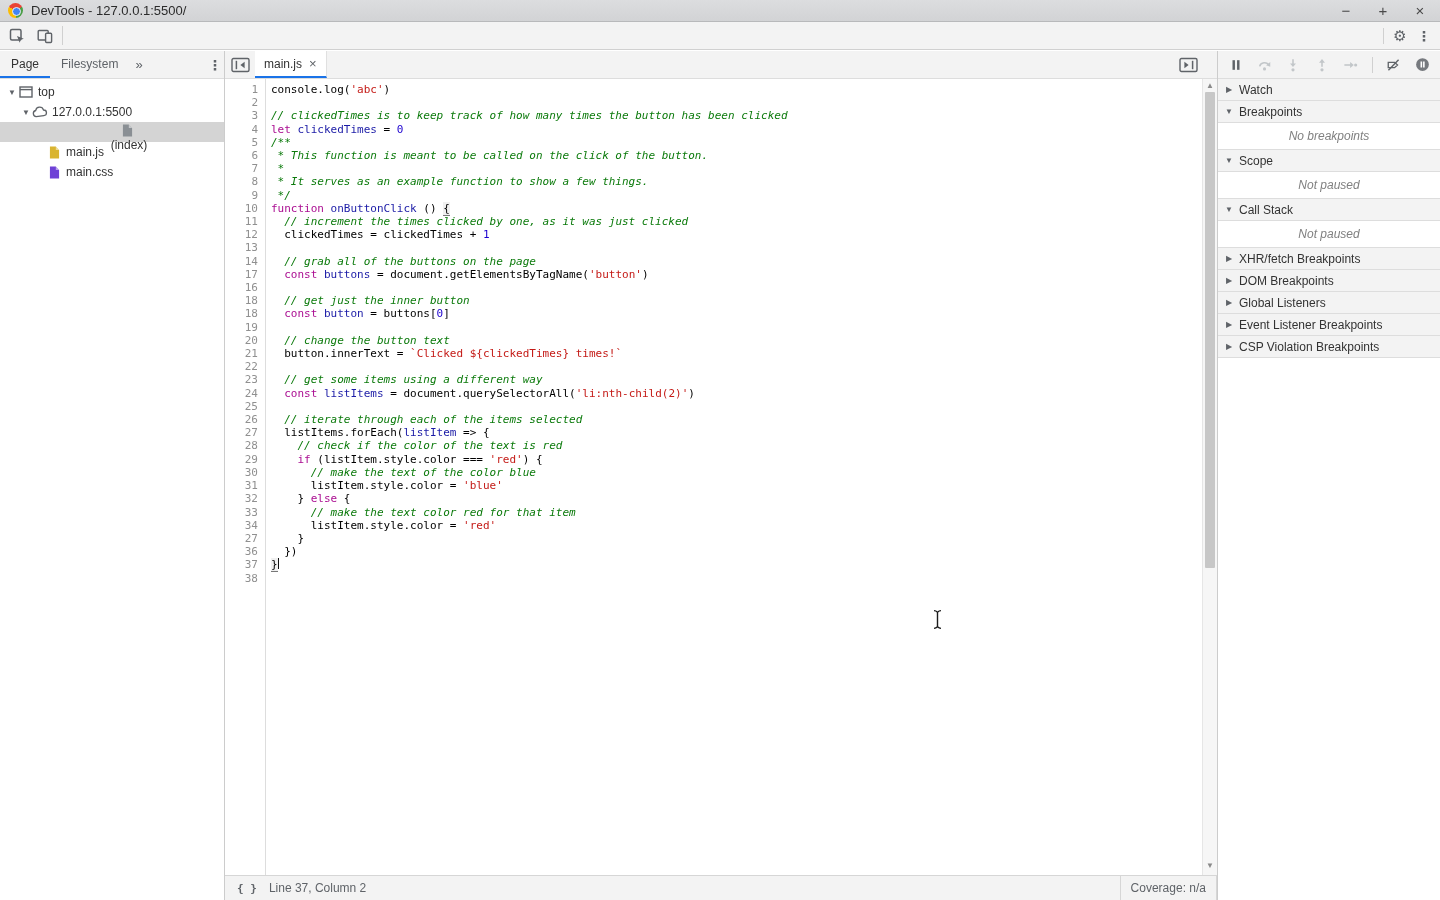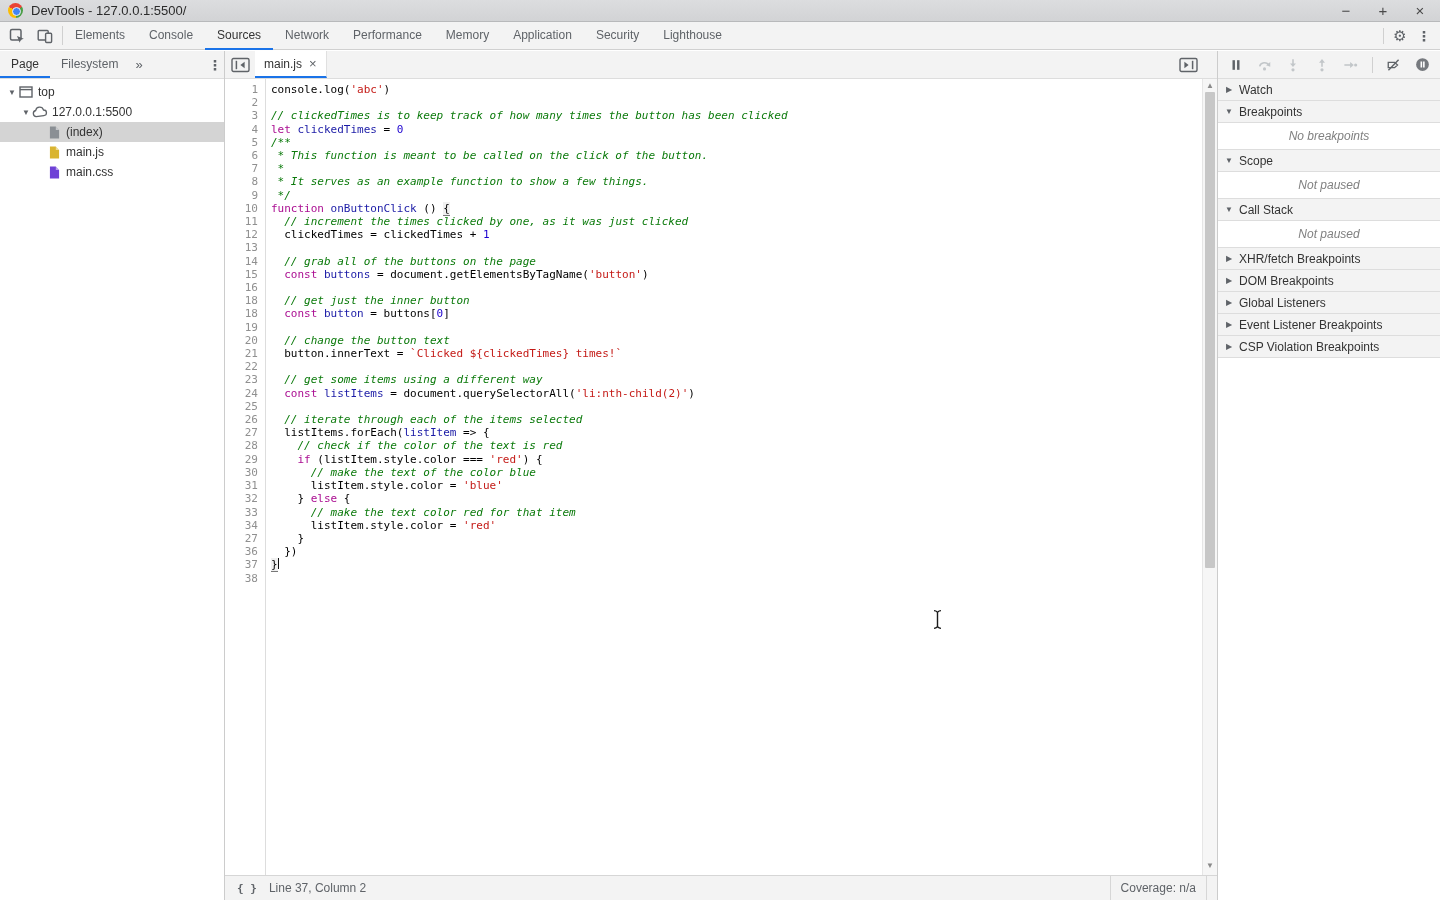--- a/index.html
+++ b/index.html
@@ -88,21 +88,21 @@
   .vscroll .arrow.down{ bottom:3px;}
   .vscroll .thumb{ position:absolute; left:2px; right:2px; top:13px; height:476px;
     background:#c7c7c7; border-radius:1px;}
   
   .statusbar{ height:25px; background:#f3f3f3; border-top:1px solid #d6d6d6;
     display:flex; align-items:center; flex:0 0 auto; color:#5f6368;}
   .pp-icon{ font-family:"DejaVu Sans Mono",monospace; font-weight:bold; font-size:11px;
     padding:0 12px 0 12px; color:#5f6368;}
   .pos-text{ color:#5f6368;}
   .coverage{ margin-left:auto; height:100%; display:flex; align-items:center; padding:0 10px;
-    border-left:1px solid #d6d6d6; border-right:1px solid #d6d6d6; margin-right:10px;}
+    border-left:1px solid #d6d6d6; border-right:1px solid #d6d6d6; }
   
   .debugger{ width:223px; border-left:1px solid #ccc; background:#fff; display:flex; flex-direction:column;}
   .dbg-toolbar{ height:28px; background:#f3f3f3; border-bottom:1px solid #ddd;
     display:flex; align-items:center; padding:0 10px; gap:13px; flex:0 0 auto;}
   .dbg-btn{ width:16px; height:16px; display:flex; align-items:center; justify-content:center; color:#5f6368;}
   .dbg-btn.disabled{ color:#c2c6c9;}
   .dbg-sep{ width:1px; height:16px; background:#d0d0d0;}
   .dbg-sections{ flex:1; overflow:hidden;}
   .section-header{ height:22px; background:#f3f3f3; border-bottom:1px solid #ddd;
     display:flex; align-items:center; padding-left:6px; gap:5px; cursor:default;}
@@ -135,31 +135,20 @@
         </svg>
     </div>
     <div class="icon-btn">
       <svg width="16" height="16" viewBox="0 0 16 16">
           <rect x="1.2" y="2.5" width="10" height="9.5" rx="1" fill="none" stroke-width="1.4" stroke="currentColor"></rect>
           <rect x="8.6" y="5.2" width="6" height="9.3" rx="1" fill="#f3f3f3" stroke-width="1.4"></rect>
         </svg>
     </div>
   </div>
   <div class="vsep"></div>
-  <div class="main-tabs" id="main-tabs">
-      <div class="main-tab">Elements</div>
-      <div class="main-tab">Console</div>
-      <div class="main-tab active">Sources</div>
-      <div class="main-tab">Network</div>
-      <div class="main-tab">Performance</div>
-      <div class="main-tab">Memory</div>
-      <div class="main-tab">Application</div>
-      <div class="main-tab">Security</div>
-      <div class="main-tab">Lighthouse</div>
-    </div>
   <div class="toolbar-right">
     <div class="vsep" style="height:16px;"></div>
     <div class="gear">⚙</div>
     <div class="dots-v">⋮</div>
   </div>
 </div>
 
 <div class="panes">
 
   <div class="navigator">
@@ -184,21 +173,21 @@
         </div>
         <div class="tree-row" style="padding-left: 20px;">
           <span class="tw">▼</span>
           <span class="tree-icon">
             <svg width="16" height="12" viewBox="0 0 16 12">
               <path d="M4.2 10.6 a3.1 3.1 0 0 1 -0.5 -6.1 a4 4 0 0 1 7.8 -0.5 a2.8 2.8 0 0 1 0.3 5.6 z" fill="none" stroke-width="1.3" stroke="currentColor"></path>
             </svg>
           </span>
           <span class="tree-label">127.0.0.1:5500</span>
         </div>
-        <div class="tree-row selected" style="padding-left: 34px;">
+        <div class="tree-row selected" style="padding-left: 34px; flex-direction: column;">
           <span class="tw"></span>
           <span class="tree-icon">
             <svg width="11" height="13" viewBox="0 0 12 14">
               <path d="M1 0.5 h6.4 L11 4.2 V13.5 H1 z" fill="#8a8f94" stroke="none"></path>
               <path d="M7.4 0.5 L11 4.2 H7.4 z" fill="rgba(255,255,255,0.5)" stroke="none"></path>
             </svg>
           </span>
           <span class="tree-label">(index)</span>
         </div>
         <div class="tree-row" style="padding-left: 34px;">
@@ -255,21 +244,21 @@
           <div>5</div>
           <div>6</div>
           <div>7</div>
           <div>8</div>
           <div>9</div>
           <div>10</div>
           <div>11</div>
           <div>12</div>
           <div>13</div>
           <div>14</div>
-          <div>15</div>
+          <div>17</div>
           <div>16</div>
           <div>18</div>
           <div>18</div>
           <div>19</div>
           <div>20</div>
           <div>21</div>
           <div>22</div>
           <div>23</div>
           <div>24</div>
           <div>25</div>

